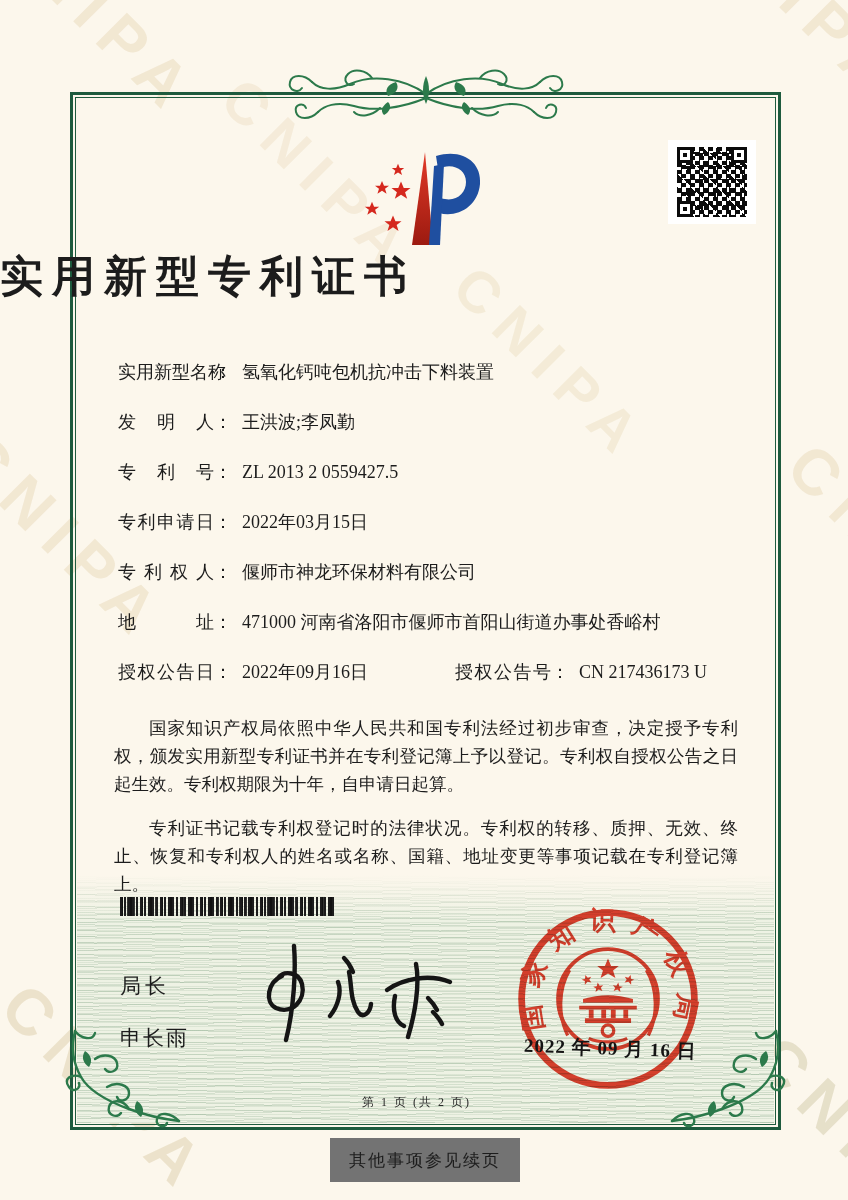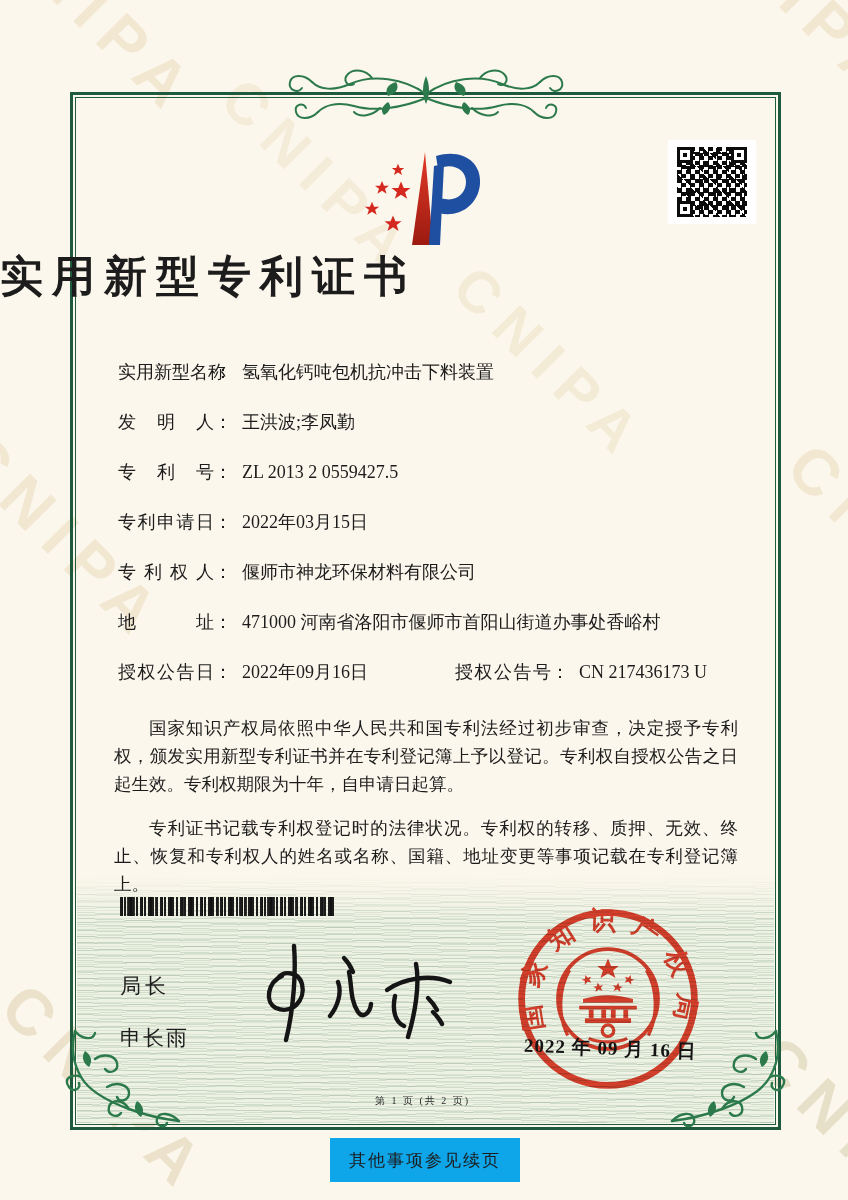--- a/index.html
+++ b/index.html
@@ -66,23 +66,23 @@
       repeating-linear-gradient(90deg,#111 0 3px, rgba(0,0,0,0) 3px 10px),
       repeating-linear-gradient(90deg,rgba(20,20,20,.85) 0 1px, rgba(0,0,0,0) 1px 7px);}
   .director{position:absolute;left:120px;top:972px;font-size:21px;letter-spacing:4px;z-index:5;}
   .director .name{display:block;margin-top:24px;letter-spacing:2px;}
   .sig{position:absolute;left:252px;top:942px;z-index:5;}
 
   .seal{position:absolute;left:512px;top:903px;width:192px;height:192px;z-index:4;
         mix-blend-mode:multiply;opacity:.96;}
   .seal-date{position:absolute;left:524px;top:1036px;width:190px;font-size:19px;font-weight:bold;color:#141414;
         letter-spacing:1px;transform:rotate(2deg);z-index:6;white-space:nowrap;}
-  .page-no{position:absolute;left:70px;top:1094px;width:705px;text-align:center;font-size:10px;
+  .page-no{position:absolute;left:64px;top:1094px;width:705px;text-align:center;font-size:12px;
         letter-spacing:2px;z-index:5;color:#2a2a2a;}
-  .note-box{position:absolute;left:330px;top:1138px;width:190px;height:44px;background:#0ea5e9;z-index:5;
+  .note-box{position:absolute;left:330px;top:1138px;width:190px;height:44px;background:#737373;z-index:5;
         display:flex;align-items:center;justify-content:center;font-size:17px;letter-spacing:2px;}
 </style>
 </head>
 <body>
 
 <div class="page">
 
   <span class="wm wm1">CNIPA</span>
   <span class="wm wm2">CNIPA</span>
   <span class="wm wm3">CNIPA</span>

